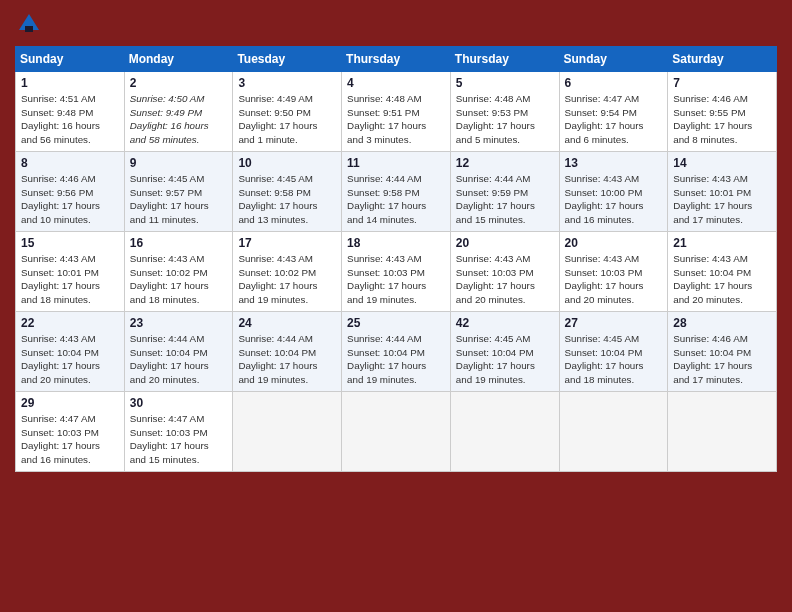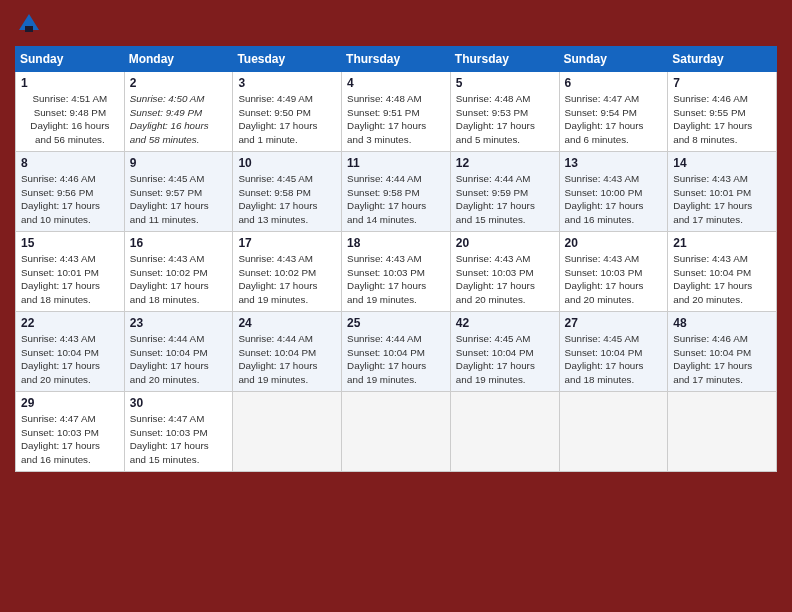--- a/index.html
+++ b/index.html
@@ -128,21 +128,21 @@
           <th>Thursday</th>
           <th>Thursday</th>
           <th>Sunday</th>
           <th>Saturday</th>
         </tr>
     </thead>
     <tbody id="calendar-body">
     <tr>
           <td>
             <span class="day-num">1</span>
-            <div class="day-info" style="white-space: pre-line; text-align: center;">Sunrise: 4:51 AM
+            <div class="day-info" style="white-space: pre-line;">Sunrise: 4:51 AM
 Sunset: 9:48 PM
 Daylight: 16 hours
 and 56 minutes.</div>
           </td>
           <td>
             <span class="day-num">2</span>
             <div class="day-info" style="white-space: pre-line; font-style: italic;">Sunrise: 4:50 AM
 Sunset: 9:49 PM
 Daylight: 16 hours
 and 58 minutes.</div>
@@ -322,21 +322,21 @@
 and 19 minutes.</div>
           </td>
           <td>
             <span class="day-num">27</span>
             <div class="day-info" style="white-space: pre-line;">Sunrise: 4:45 AM
 Sunset: 10:04 PM
 Daylight: 17 hours
 and 18 minutes.</div>
           </td>
           <td>
-            <span class="day-num">48</span>
+            <span class="day-num">28</span>
             <div class="day-info" style="white-space: pre-line;">Sunrise: 4:46 AM
 Sunset: 10:04 PM
 Daylight: 17 hours
 and 17 minutes.</div>
           </td>
         </tr>
         <tr>
           <td>
             <span class="day-num">29</span>
             <div class="day-info" style="white-space: pre-line;">Sunrise: 4:47 AM

